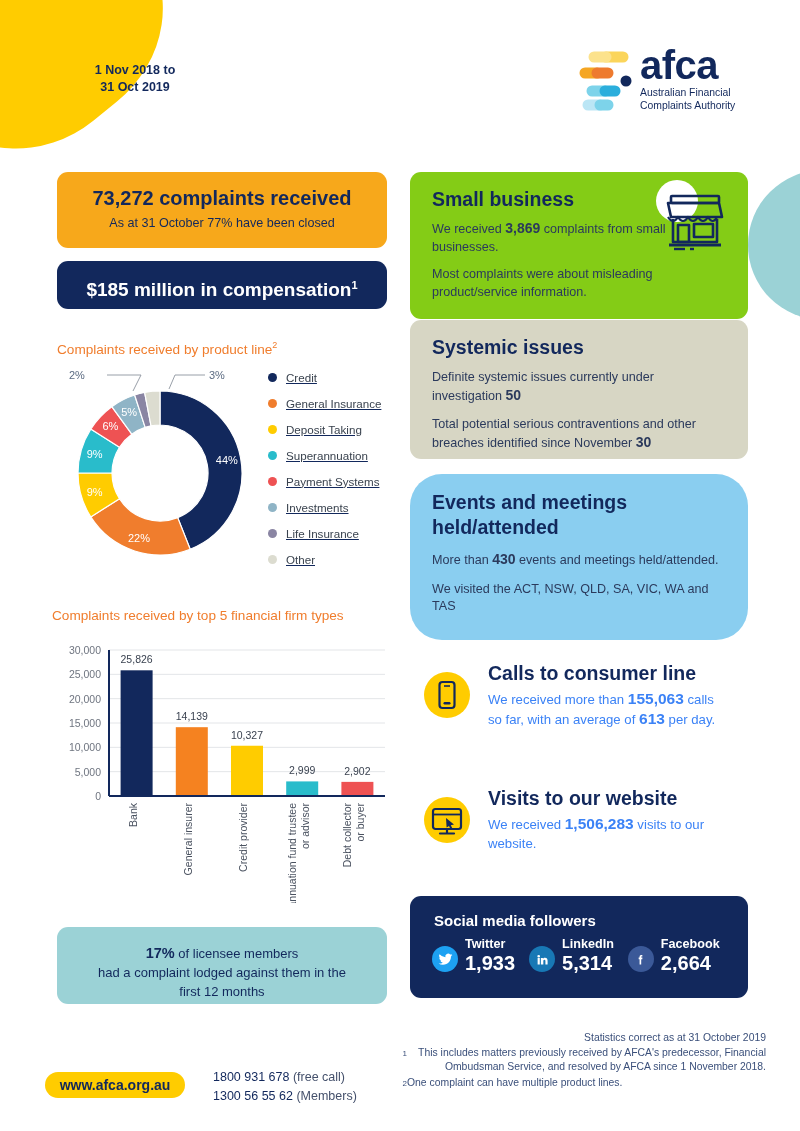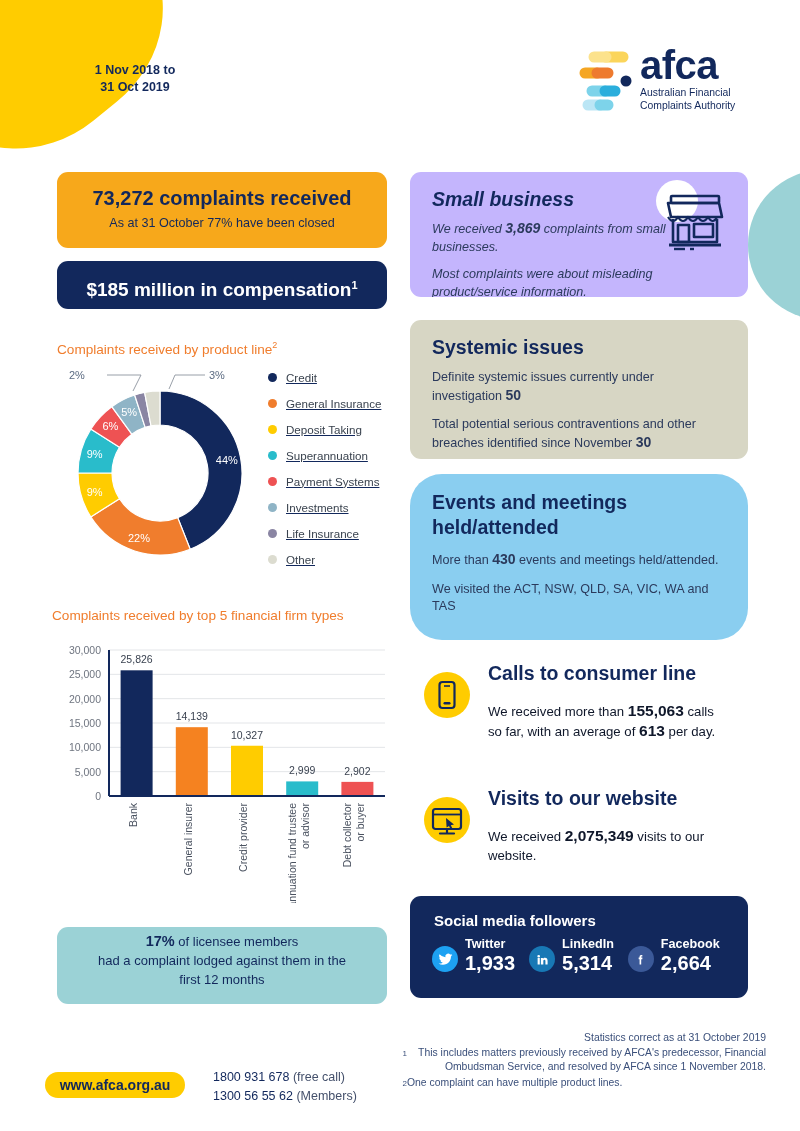--- a/index.html
+++ b/index.html
@@ -68,25 +68,25 @@
   #bar-svg{left:45px;top:628px;}
   .axis-lbl{font-size:10.5px;fill:#6f7580;font-family:"Liberation Sans",sans-serif;}
   .bar-val{font-size:10.5px;fill:#3a4250;font-family:"Liberation Sans",sans-serif;}
   .cat-lbl{font-size:10.5px;fill:#4a5260;font-family:"Liberation Sans",sans-serif;}
 
   
   #box-licensee{
     left:57px;top:927px;width:330px;height:77px;background:#9BD2D6;
     text-align:center;
   }
-  #licensee-text{font-size:13px;line-height:19px;padding-top:5px;color:#12285c;}
+  #licensee-text{font-size:13px;line-height:19px;padding-top:17px;color:#12285c;}
   #licensee-text b{font-weight:bold;font-size:14.5px;}
 
   
-  #box-smallbiz{left:410px;top:172px;width:338px;height:125px;background:#c4b5fd;overflow:hidden;font-style:italic;}
+  #box-smallbiz{left:410px;top:172px;width:338px;height:147px;background:#84cc16;overflow:hidden;}
   #box-systemic{left:410px;top:320px;width:338px;height:139px;background:#D7D6C4;}
   #box-events{left:410px;top:474px;width:338px;height:166px;background:#8ACEF0;border-radius:32px;}
 
   .box-h{font-size:19.5px;font-weight:bold;color:#12285c;}
   .box-p{font-size:12.6px;line-height:17.5px;color:#2b3a5c;}
   .box-p b{font-weight:bold;font-size:14px;}
 
   #smallbiz-inner{padding:16px 0 0 22px;width:250px;}
   #smallbiz-p1{margin-top:9px;}
   #smallbiz-p2{margin-top:10px;width:270px;}
@@ -102,21 +102,21 @@
   #events-p1{margin-top:11px;}
   #events-p2{margin-top:11px;}
 
   
   .icon-circle{position:absolute;width:46px;height:46px;border-radius:50%;background:#FFCC00;}
   #calls-circle{left:424px;top:672px;}
   #web-circle{left:424px;top:797px;}
   #calls-block{left:488px;top:661px;width:240px;}
   #web-block{left:488px;top:786px;width:250px;}
   .stat-h{font-size:19.5px;font-weight:bold;color:#12285c;line-height:24px;}
-  .stat-p{font-size:13.2px;line-height:18.5px;color:#0f172a;margin-top:17px;}
+  .stat-p{font-size:13.2px;line-height:18.5px;color:#3b82f6;margin-top:5px;}
   .stat-p b{font-weight:bold;font-size:15.5px;}
 
   
   #box-social{left:410px;top:896px;width:338px;height:102px;background:#12285c;}
   #social-h{font-size:15px;font-weight:bold;color:#ffffff;padding:16px 0 0 24px;}
   #social-row{display:flex;align-items:flex-end;padding:8px 0 0 22px;}
   .social-item{display:flex;align-items:flex-end;margin-right:14px;}
   .social-badge{width:26px;height:26px;border-radius:50%;display:flex;align-items:center;justify-content:center;margin-right:7px;margin-bottom:3px;flex:none;}
   .social-name{font-size:12.6px;font-weight:bold;color:#ffffff;line-height:15px;}
   .social-num{font-size:20px;font-weight:bold;color:#ffffff;line-height:23px;}
@@ -360,21 +360,21 @@
     <rect x="9" y="12" width="28" height="20" rx="2.5" stroke="#12285c" stroke-width="2.2" fill="none"></rect>
     <line x1="9" y1="17.5" x2="37" y2="17.5" stroke="#12285c" stroke-width="1.8"></line>
     <line x1="23" y1="32" x2="23" y2="36" stroke="#12285c" stroke-width="2.2"></line>
     <line x1="16" y1="36.5" x2="30" y2="36.5" stroke="#12285c" stroke-width="2.2" stroke-linecap="round"></line>
     <path d="M22 21 L30 27.5 L26.8 28.2 L28.2 31 L26.3 31.8 L25 29 L22.6 30.6 Z" fill="#12285c"></path>
   </svg>
 </div>
 <div class="abs" id="web-block">
   <div class="stat-h">Visits to our website</div>
   <div class="stat-p">
-    <span>We received </span><b>2,075,349</b><span> visits to our website.</span>
+    <span>We received </span><b>1,506,283</b><span> visits to our website.</span>
   </div>
 </div>
 
 <div class="abs card" id="box-social">
   <div id="social-h">Social media followers</div>
   <div id="social-row">
       <div class="social-item">
         <span class="social-badge" style="background: rgb(29, 161, 242);">
           <svg width="15" height="15" viewBox="0 0 24 24">
             <path fill="#fff" d="M23 4.8a9 9 0 0 1-2.6.7 4.5 4.5 0 0 0 2-2.5 9 9 0 0 1-2.9 1.1 4.5 4.5 0 0 0-7.7 4.1A12.8 12.8 0 0 1 2.5 3.5a4.5 4.5 0 0 0 1.4 6 4.4 4.4 0 0 1-2-.6 4.5 4.5 0 0 0 3.6 4.5 4.5 4.5 0 0 1-2 .1 4.5 4.5 0 0 0 4.2 3.1A9 9 0 0 1 1 18.5a12.7 12.7 0 0 0 6.9 2c8.3 0 12.8-6.9 12.8-12.8v-.6A9 9 0 0 0 23 4.8z"></path>

